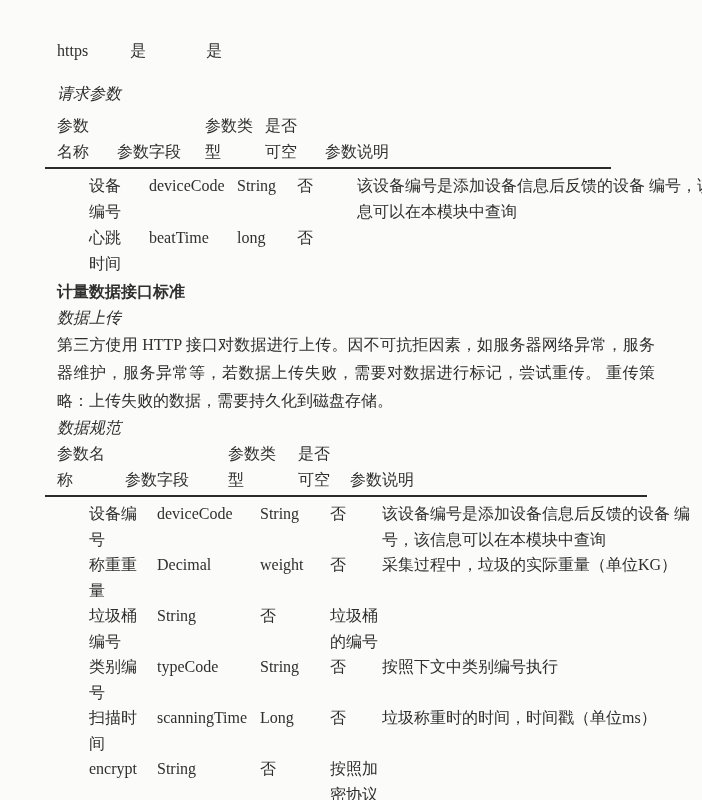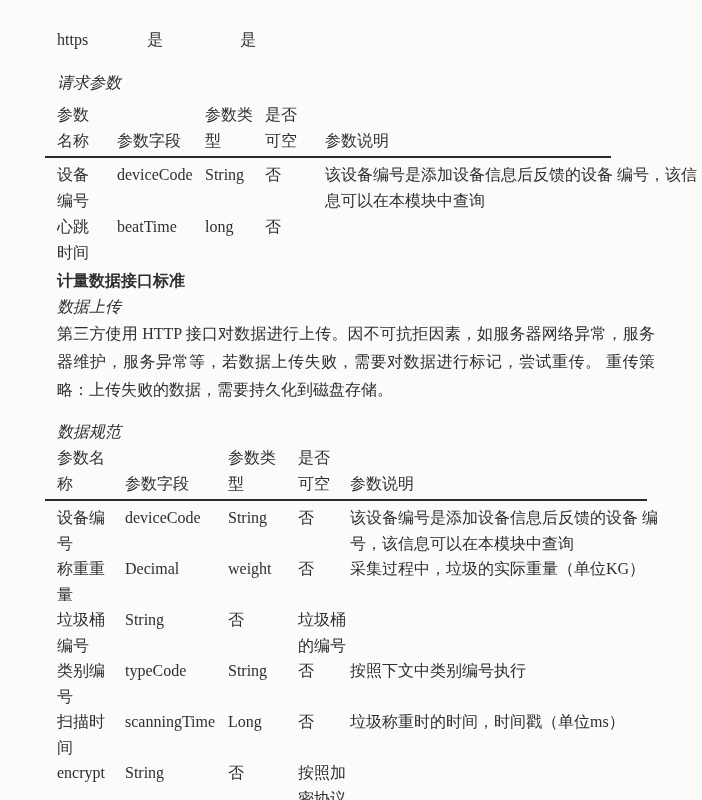--- a/index.html
+++ b/index.html
@@ -7,21 +7,21 @@
     width:702px;height:800px;
     background:#fbfbfa;
     color:#2f2f2f;
     font-family:"Liberation Serif","DejaVu Serif",serif;
     font-size:16px;
     line-height:26px;
     overflow:hidden;
     position:relative;
   }
   .page{width:702px;height:800px;position:relative;}
-  .top-row{margin-top:27px;display:flex;gap:17px;}
+  .top-row{margin-top:38px;display:flex;}
   .top-row .c1{margin-left:57px;}
   .top-row .c2{margin-left:42px;}
   .top-row .c3{margin-left:60px;}
   .h-italic{
     font-style:italic;
     margin-left:57px;
     margin-top:17px;
     font-family:"Liberation Serif","DejaVu Serif",serif;
   }
   .h-bold{
@@ -50,21 +50,21 @@
   .tbl2 .c-type{padding-right:8px;}
   .tbl2 .c-null{padding-right:8px;}
   .rule{
     height:2px;
     background:#2b2b2b;
     margin-left:45px;
     margin-top:2px;
   }
   .rule-t1{width:566px;}
   .rule-t2{width:602px;}
-  .rows{padding-top:4px;}
+  .rows{padding-top:4px;margin-left:32px;}
   .tbl2-rows .tbl{line-height:25.5px;}
   .latin{font-family:"Liberation Serif","DejaVu Serif",serif;}
 </style>
 </head>
 <body>
 
 <div class="page">
 
   <div class="top-row">
     <span class="c1 latin">https</span>
@@ -98,21 +98,21 @@
       <div class="cell c-null">否</div>
     </div>
   </div>
 
   <div class="h-bold">计量数据接口标准</div>
 
   <div class="h-italic" style="margin-top:0;">数据上传</div>
 
   <div class="para">第三方使用 HTTP 接口对数据进行上传。因不可抗拒因素，如服务器网络异常，服务器维护，服务异常等，若数据上传失败，需要对数据进行标记，尝试重传。 重传策略：上传失败的数据，需要持久化到磁盘存储。</div>
 
-  <div class="h-italic" style="margin-top:15px;">数据规范</div>
+  <div class="h-italic" style="margin-top:0;">数据规范</div>
 
   <div class="tbl tbl2 hdr" style="margin-top:0;">
     <div class="cell c-name">参数名称</div>
     <div class="cell">参数字段</div>
     <div class="cell c-type">参数类型</div>
     <div class="cell c-null">是否可空</div>
     <div class="cell">参数说明</div>
   </div>
   <div class="rule rule-t2"></div>
 

